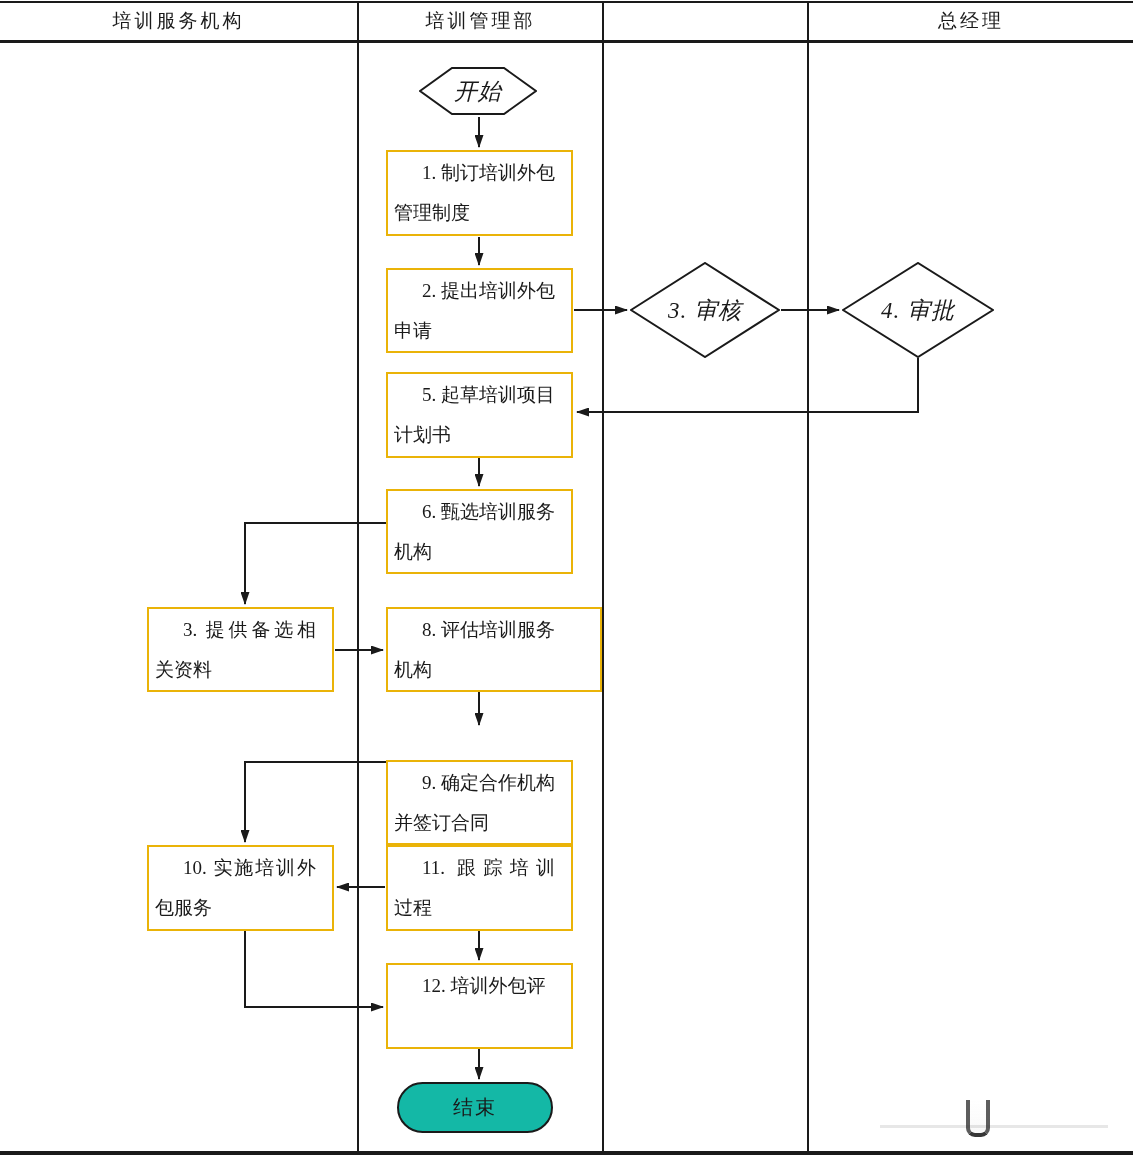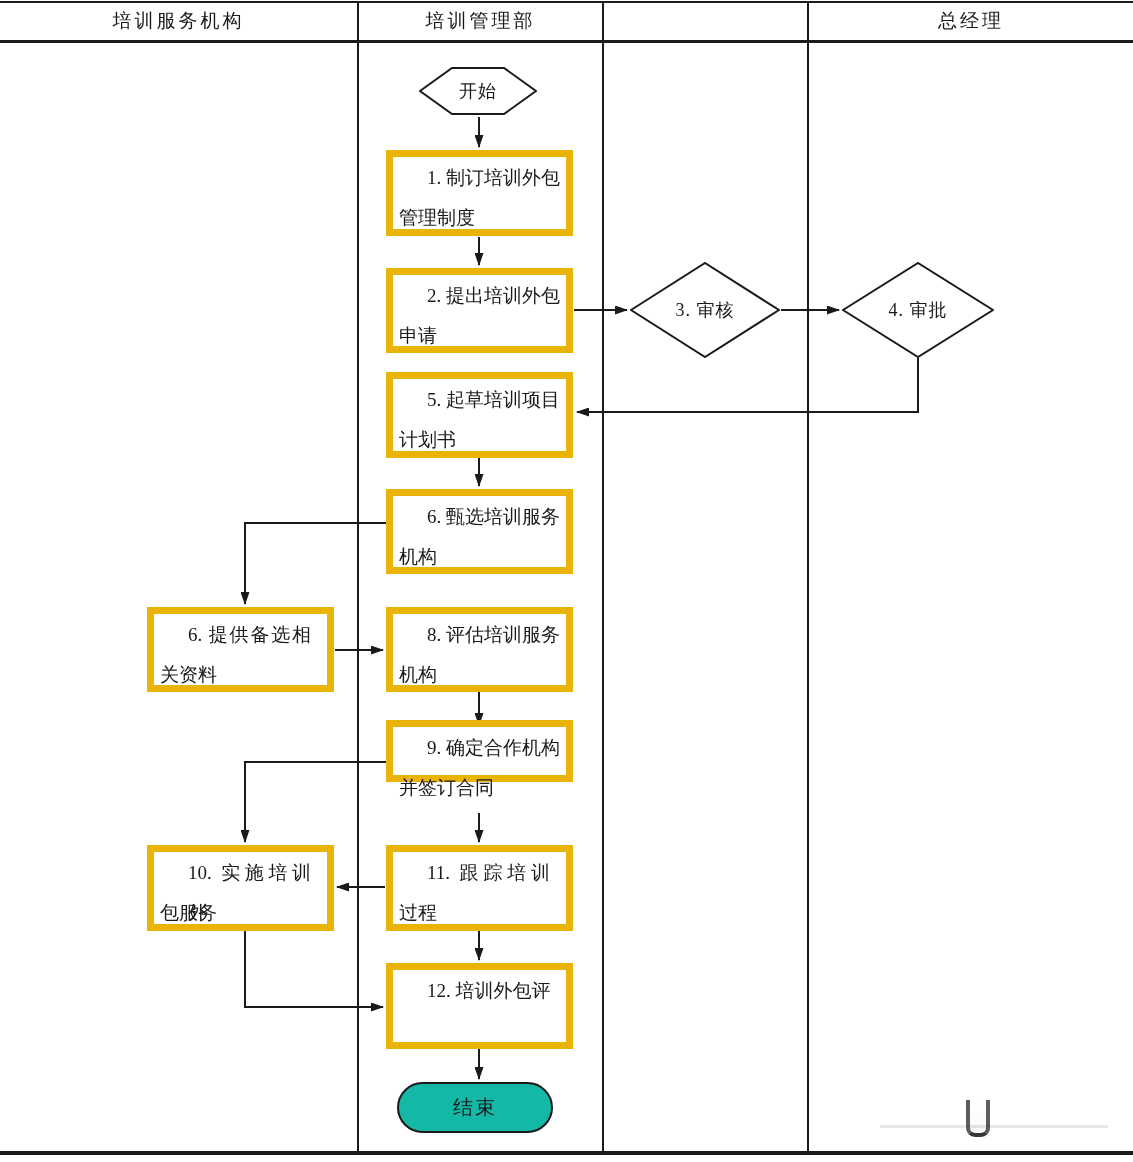--- a/index.html
+++ b/index.html
@@ -11,31 +11,31 @@
   }
   .hline,.vline { position:absolute; background:#1a1a1a; }
   .lane-h {
     position:absolute; top:0; height:41px;
     display:flex; align-items:center; justify-content:center;
     font-size:19px; letter-spacing:3px;
   }
   svg.connector-layer { position:absolute; left:0; top:0; z-index:1; }
   .node { position:absolute; box-sizing:border-box; z-index:2; }
   .rect {
-    border:7px solid #eab308; background:#fff;
+    border:2px solid #eab308; background:#fff;
     font-size:19px; padding:1px 6px;
   }
   .rect .l1 { padding-left:28px; line-height:40px; height:40px; white-space:nowrap; }
   .rect .l2 { line-height:40px; height:40px; white-space:nowrap; }
   .rect .spread { text-align:justify; text-align-last:justify; padding-right:10px; white-space:normal; }
   .poly-node { background:transparent; }
   .poly-node svg { position:absolute; left:0; top:0; }
   .poly-node .lbl {
     position:absolute; inset:0; display:flex; align-items:center; justify-content:center;
-    font-size:18px; letter-spacing:1px;
+    font-size:23px; letter-spacing:1px;font-style:italic;
   }
   .stadium {
     border:2px solid #1a1a1a; border-radius:26px; background:#14b8a6;
     display:flex; align-items:center; justify-content:center;
     font-size:20px; letter-spacing:2px;
   }
   .watermark-line { position:absolute; left:880px; top:1125px; width:228px; height:3px;
     background:rgba(60,60,60,0.12); z-index:0; }
   .watermark-u { position:absolute; left:966px; top:1100px; width:16px; height:33px;
     border-left:4px solid rgba(40,40,40,0.75); border-right:4px solid rgba(40,40,40,0.75);
@@ -118,30 +118,30 @@
     <div class="l1">5. 起草培训项目</div>
     <div class="l2">计划书</div>
   </div>
 
   <div class="node rect" style="left:386px; top:489px; width:187px; height:85px;">
     <div class="l1">6. 甄选培训服务</div>
     <div class="l2">机构</div>
   </div>
 
   <div class="node rect" style="left:147px; top:607px; width:187px; height:85px;">
-    <div class="l1 spread">6. 提供备选相</div>
+    <div class="l1 spread">3. 提供备选相</div>
     <div class="l2">关资料</div>
   </div>
 
-  <div class="node rect" style="left:386px; top:607px; width:187px; height:85px;">
+  <div class="node rect" style="left:386px; top:607px; width:216px; height:85px;">
     <div class="l1">8. 评估培训服务</div>
     <div class="l2">机构</div>
   </div>
 
-  <div class="node rect" style="left:386px; top:720px; width:187px; height:62px;">
+  <div class="node rect" style="left:386px; top:760px; width:187px; height:85px;">
     <div class="l1">9. 确定合作机构</div>
     <div class="l2">并签订合同</div>
   </div>
 
   <div class="node rect" style="left:147px; top:845px; width:187px; height:86px;">
     <div class="l1 spread">10. 实施培训外</div>
     <div class="l2">包服务</div>
   </div>
 
   <div class="node rect" style="left:386px; top:845px; width:187px; height:86px;">

